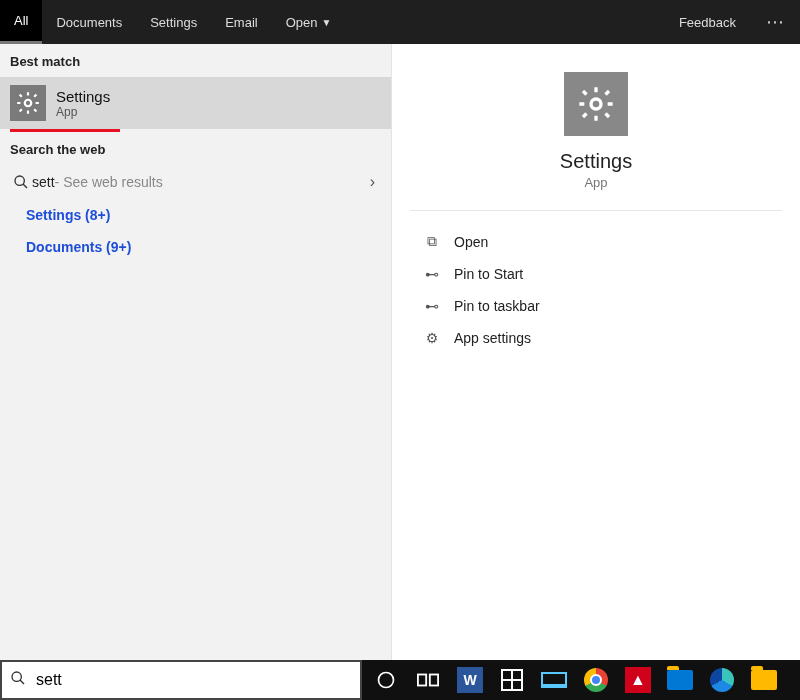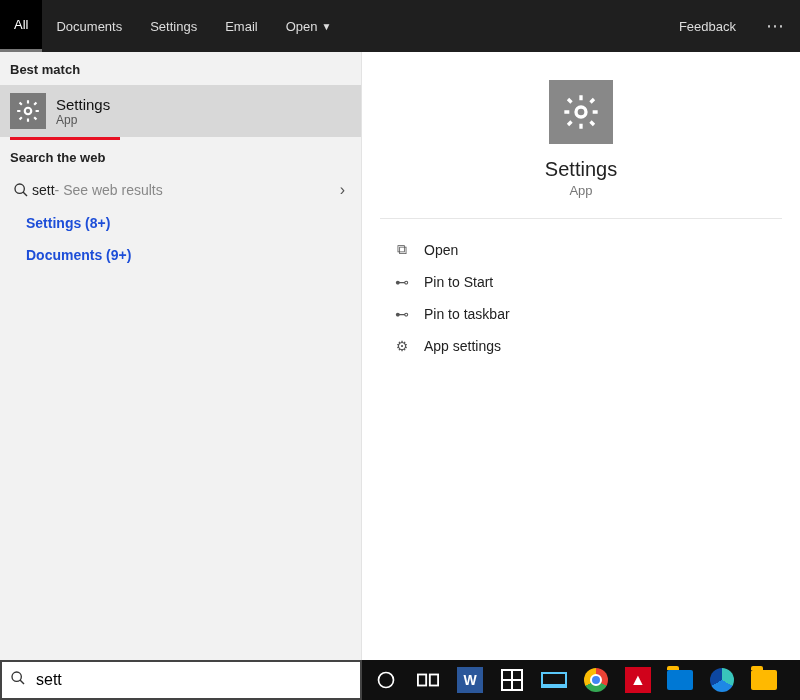--- a/index.html
+++ b/index.html
@@ -1,28 +1,28 @@
 <!DOCTYPE html>
 <html><head>
 <meta charset="utf-8">
 <style>
   * { box-sizing: border-box; font-family: "Segoe UI", sans-serif; }
   body { margin:0; width:800px; height:700px; background:#fff; overflow:hidden; position:relative; }
 
   
-  .tabs { height:52px; background:#1f1f1f; color:#fff; display:flex; align-items:center; font-size:13px;justify-content:flex-end; }
+  .tabs { height:44px; background:#1f1f1f; color:#fff; display:flex; align-items:center; font-size:13px;justify-content:flex-end; }
   .tab { padding:0 14px; height:100%; display:flex; align-items:center; cursor:pointer; color:#ddd; }
   .tab.active { color:#fff; border-bottom:3px solid #777; background:#000; }
   .tab-spacer { flex:1; }
   .chev { margin-left:4px; font-size:10px; }
   .more-dots { padding:0 16px; color:#ccc; font-size:18px; cursor:pointer; }
 
   
   .body { display:flex; height:calc(700px - 44px - 40px); }
-  .left { width:362px; background:#f2f2f2; border-right:1px solid #e3e3e3; }
+  .left { width:392px; background:#f2f2f2; border-right:1px solid #e3e3e3; }
   .right { flex:1; background:#fff; }
 
   .section-label { font-size:13px; font-weight:600; padding:10px 10px 8px 10px; color:#222; }
 
   .best-row { display:flex; align-items:center; background:#d8d8d8; padding:8px 10px; cursor:pointer; }
   .best-icon { width:36px; height:36px; background:#7a7a7a; display:flex; align-items:center; justify-content:center; color:#fff; margin-right:10px; }
   .best-text .t1 { font-size:15px; color:#111; }
   .best-text .t2 { font-size:12px; color:#555; }
   .red-underline { height:3px; background:#e81123; width:110px; margin-left:10px; }
 

